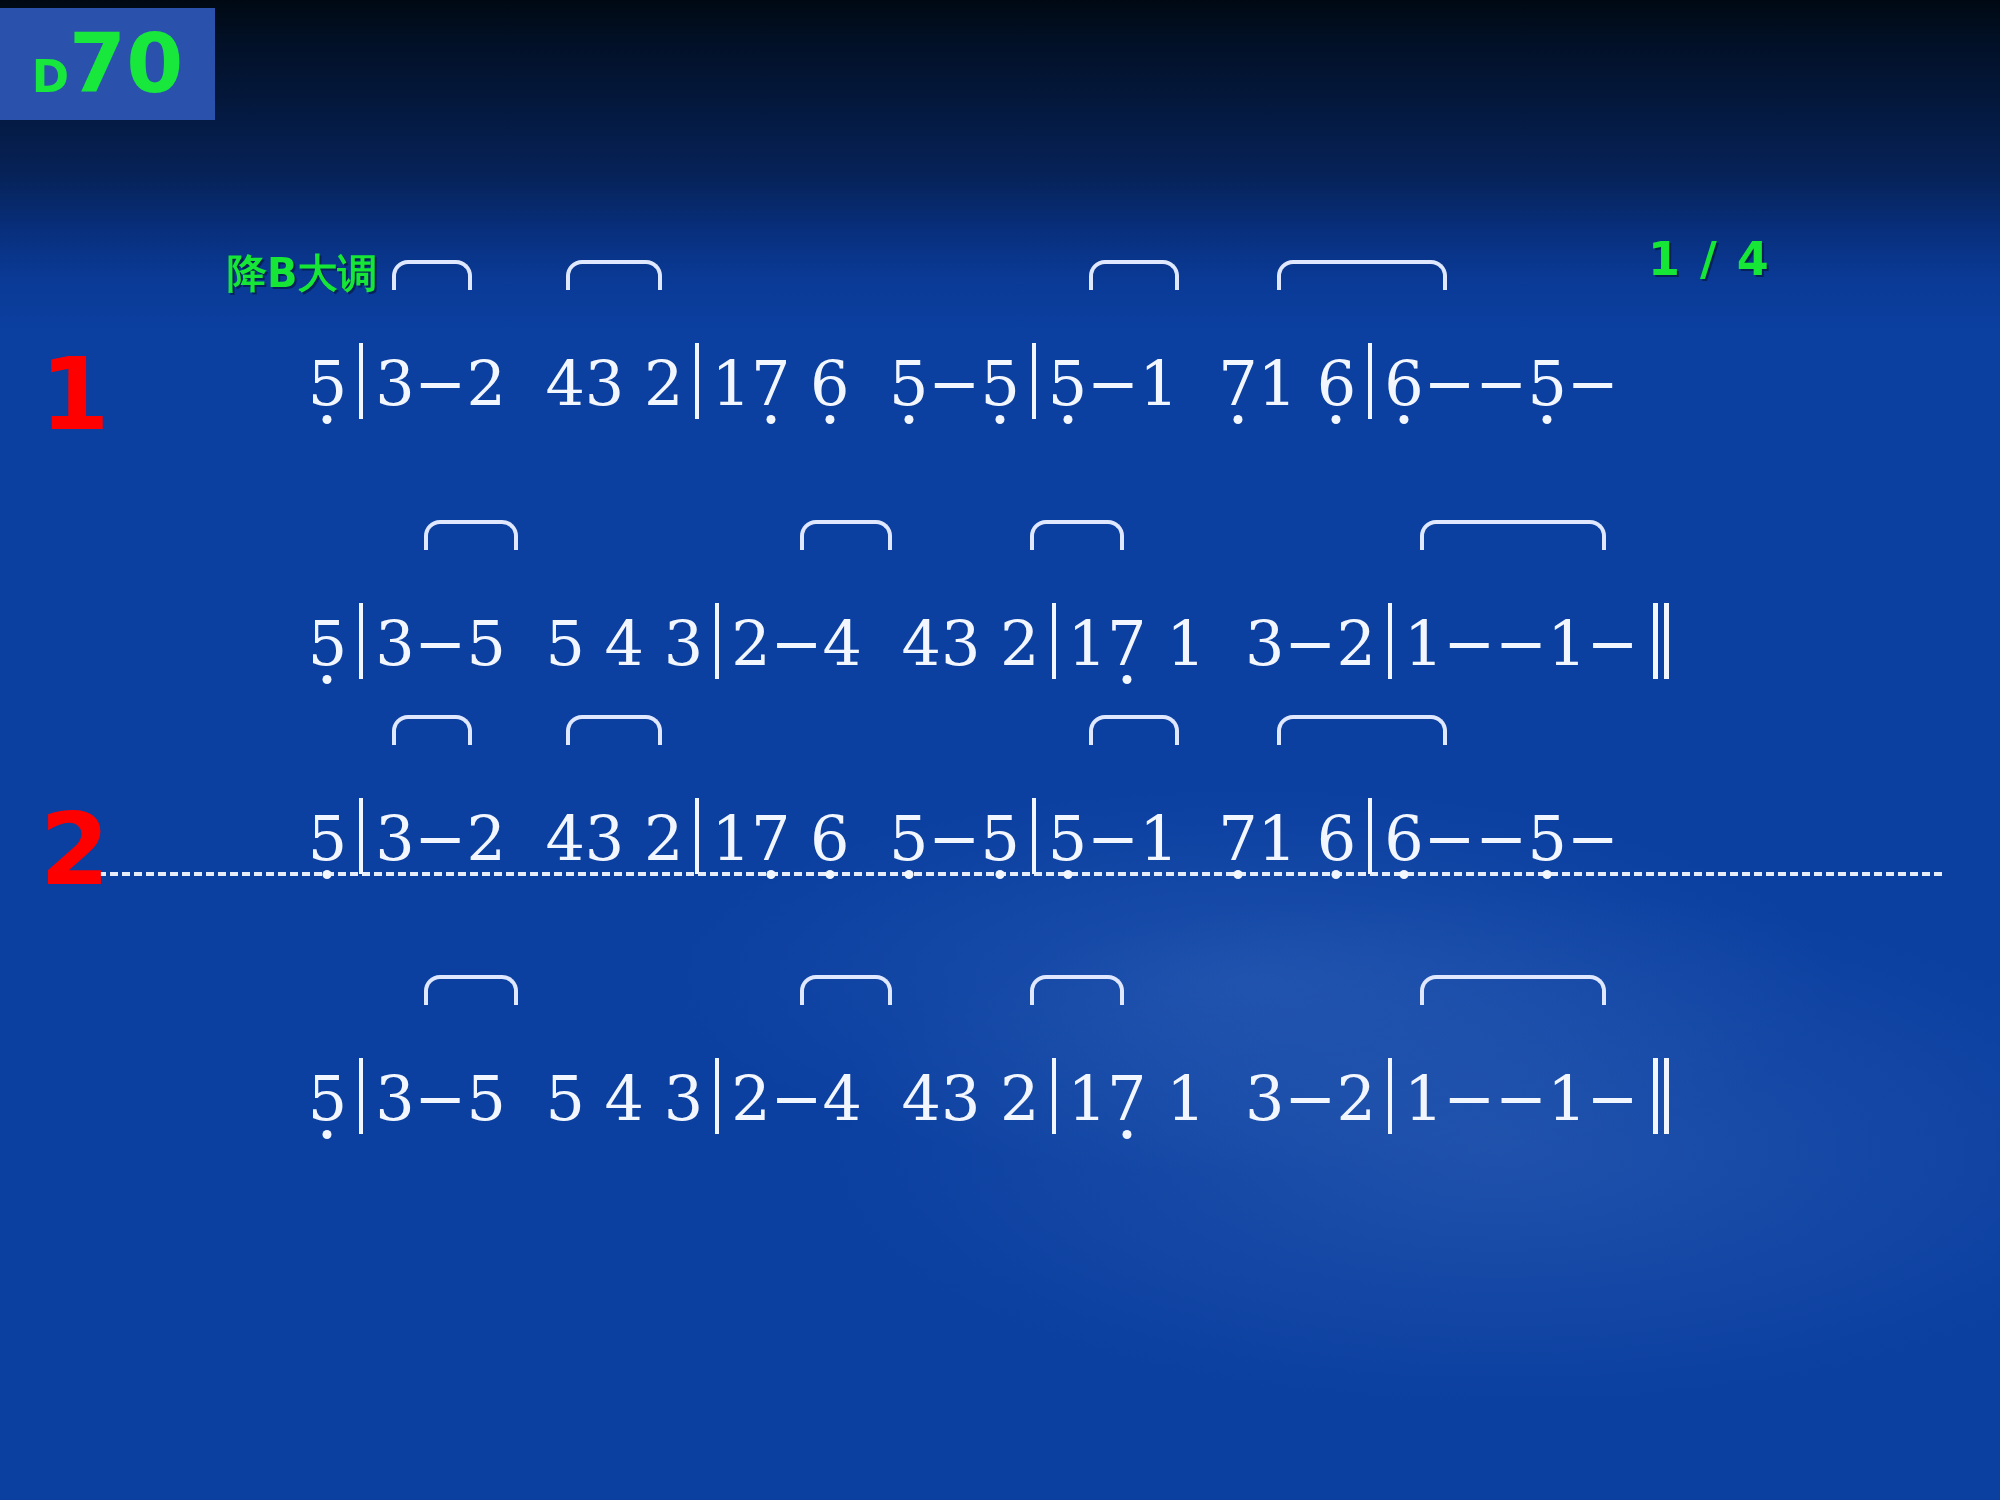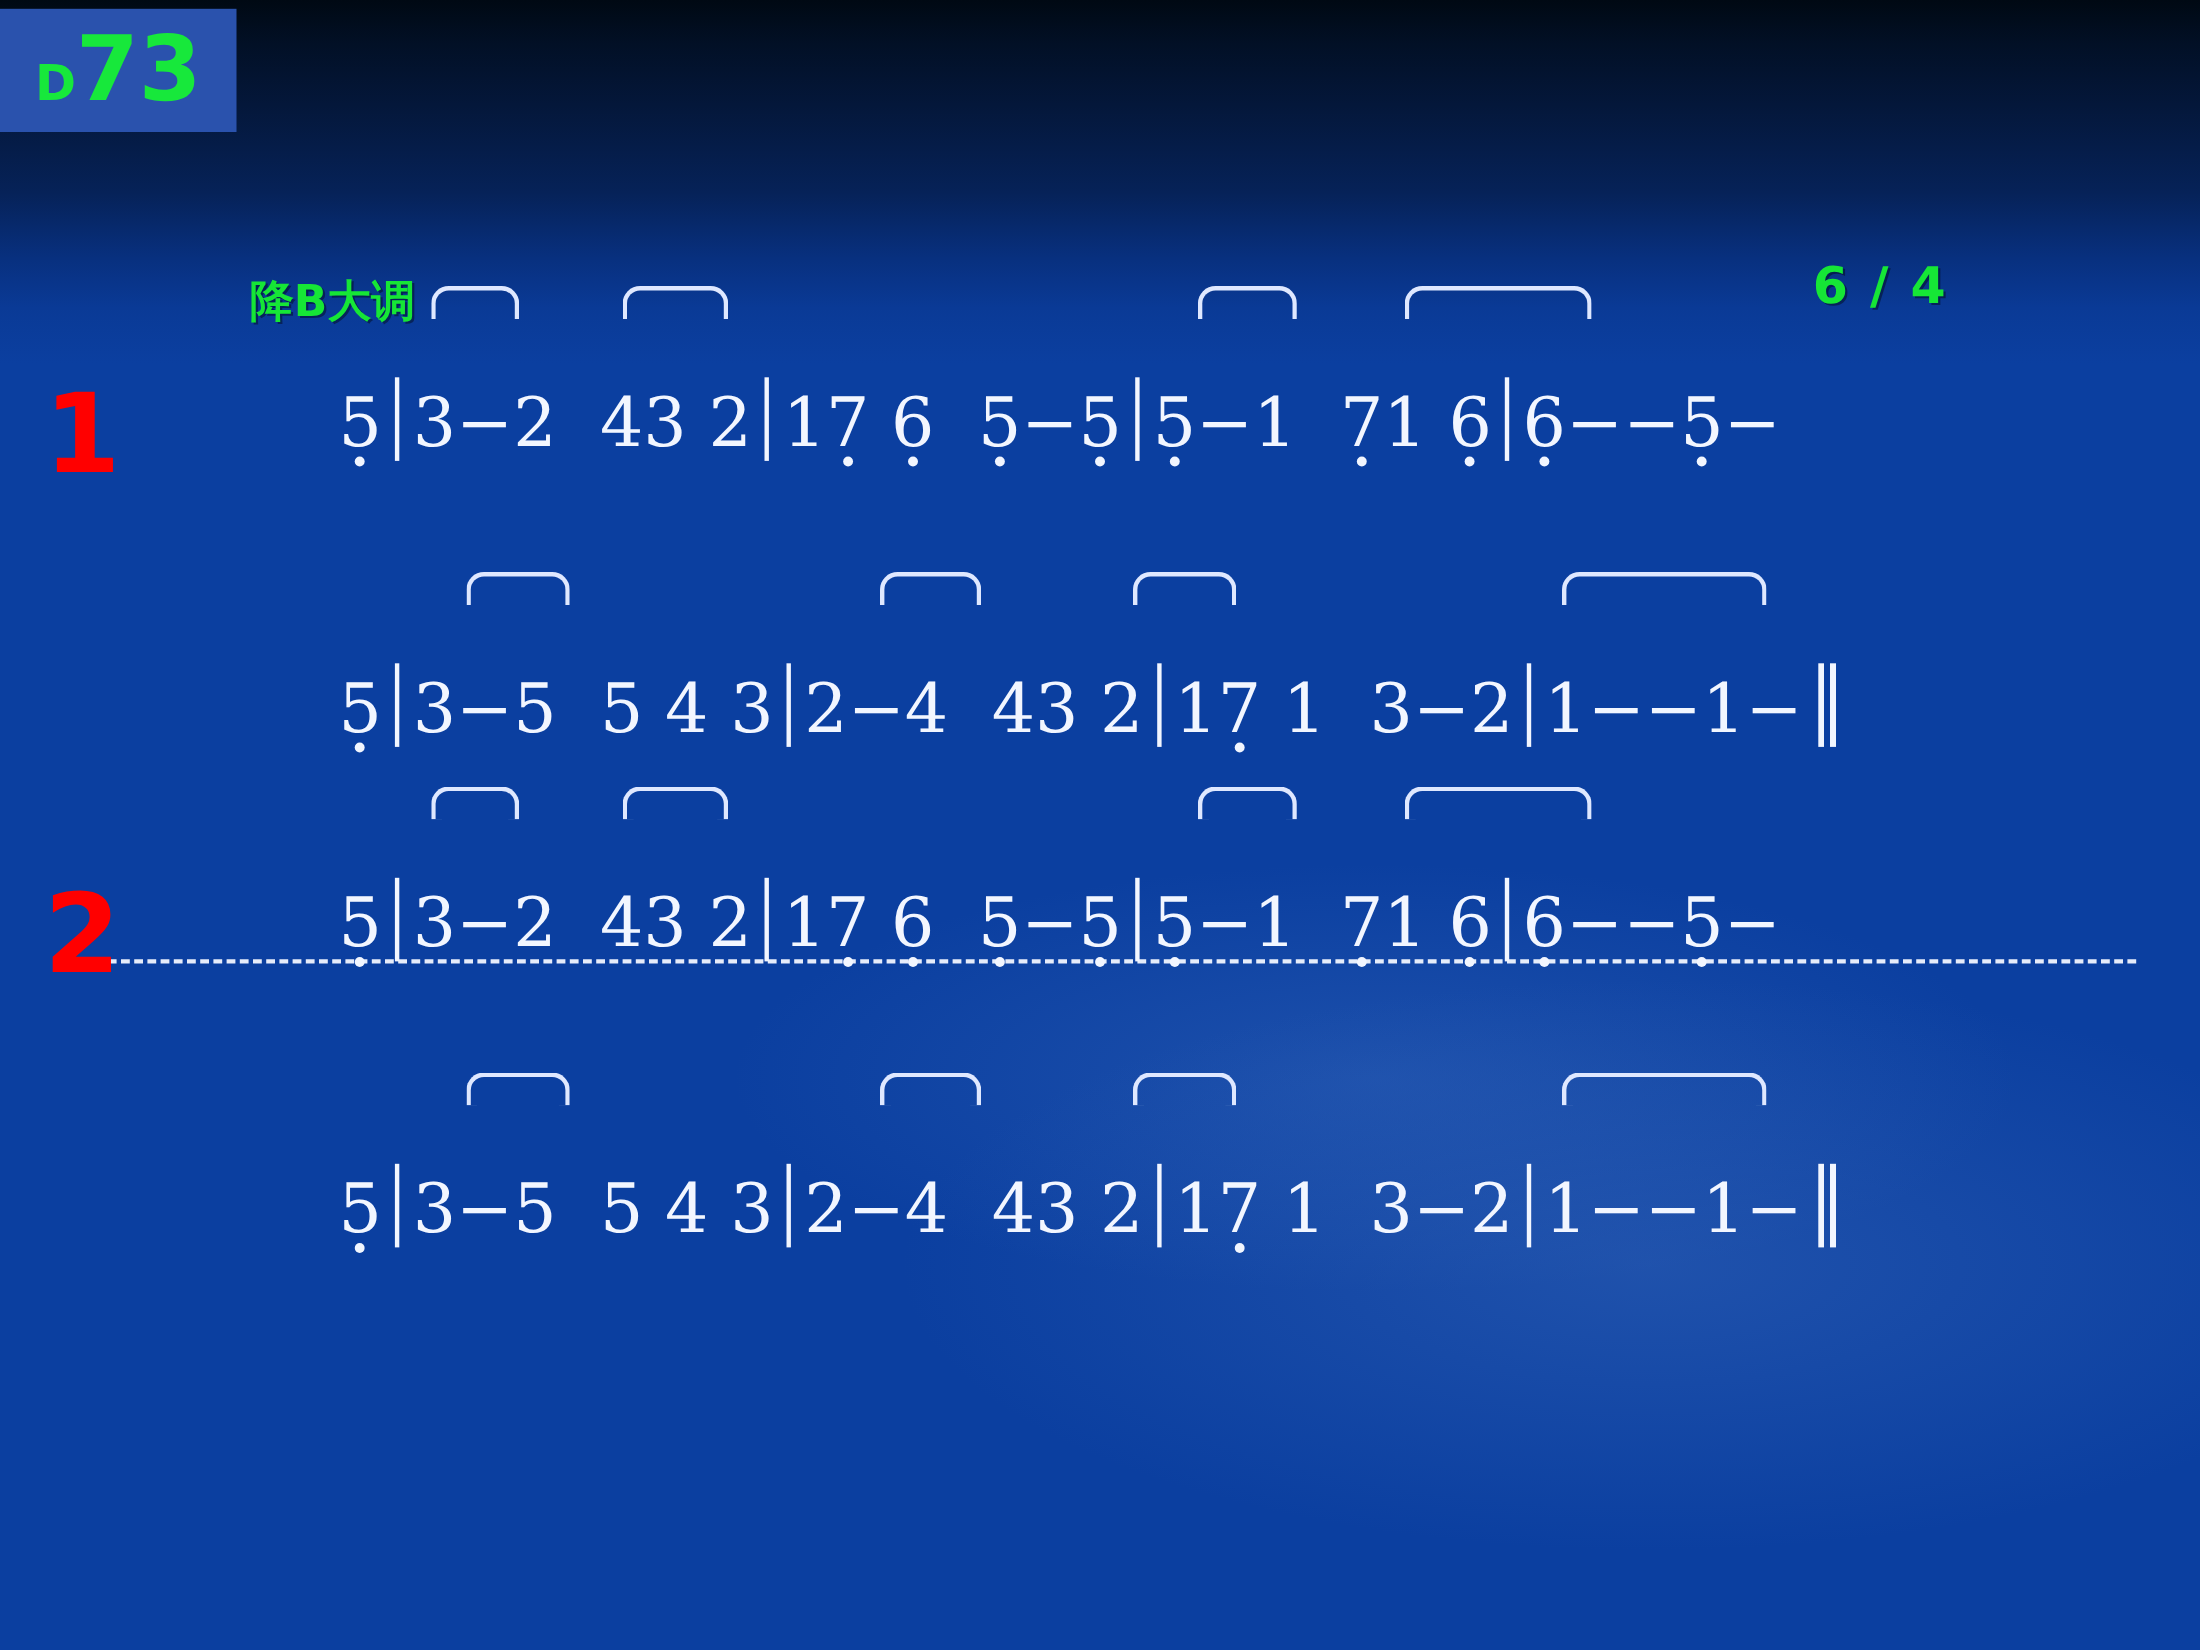--- a/index.html
+++ b/index.html
@@ -90,25 +90,25 @@
     font-size:104px;font-weight:bold;line-height:1;
     font-family:"DejaVu Sans","Liberation Sans",sans-serif;
   }
 </style>
 </head>
 <body>
 
 <div id="slide">
 
   <div id="badge">
-    <span class="bd"><span class="bl">D</span><span class="bn">73</span></span>
+    <span class="bd"><span class="bl">D</span><span class="bn">70</span></span>
   </div>
 
   <div id="keysig">降B大调</div>
-  <div id="meter">6 / 4</div>
+  <div id="meter">1 / 4</div>
 
   <div class="row" style="top:260px;">
     <div class="staff">
       <div class="ln">
         <span class="tok low">5</span><span class="bar"></span><span class="tok">3</span><span class="tok">−</span><span class="tok">2</span>&nbsp;&nbsp;<span class="tok">4</span><span class="tok">3</span>&nbsp;<span class="tok">2</span><span class="bar"></span><span class="tok">1</span><span class="tok low">7</span>&nbsp;<span class="tok low">6</span>&nbsp;&nbsp;<span class="tok low">5</span><span class="tok">−</span><span class="tok low">5</span><span class="bar"></span><span class="tok low">5</span><span class="tok">−</span><span class="tok">1</span>&nbsp;&nbsp;<span class="tok low">7</span><span class="tok">1</span>&nbsp;<span class="tok low">6</span><span class="bar"></span><span class="tok low">6</span><span class="tok">−</span><span class="tok">−</span><span class="tok low">5</span><span class="tok">−</span>
       </div>
       <div class="slur" style="left:392px;top:0px;width:72px;"></div>
       <div class="slur" style="left:566px;top:0px;width:88px;"></div>
       <div class="slur" style="left:1089px;top:0px;width:82px;"></div>
       <div class="slur" style="left:1277px;top:0px;width:162px;"></div>

